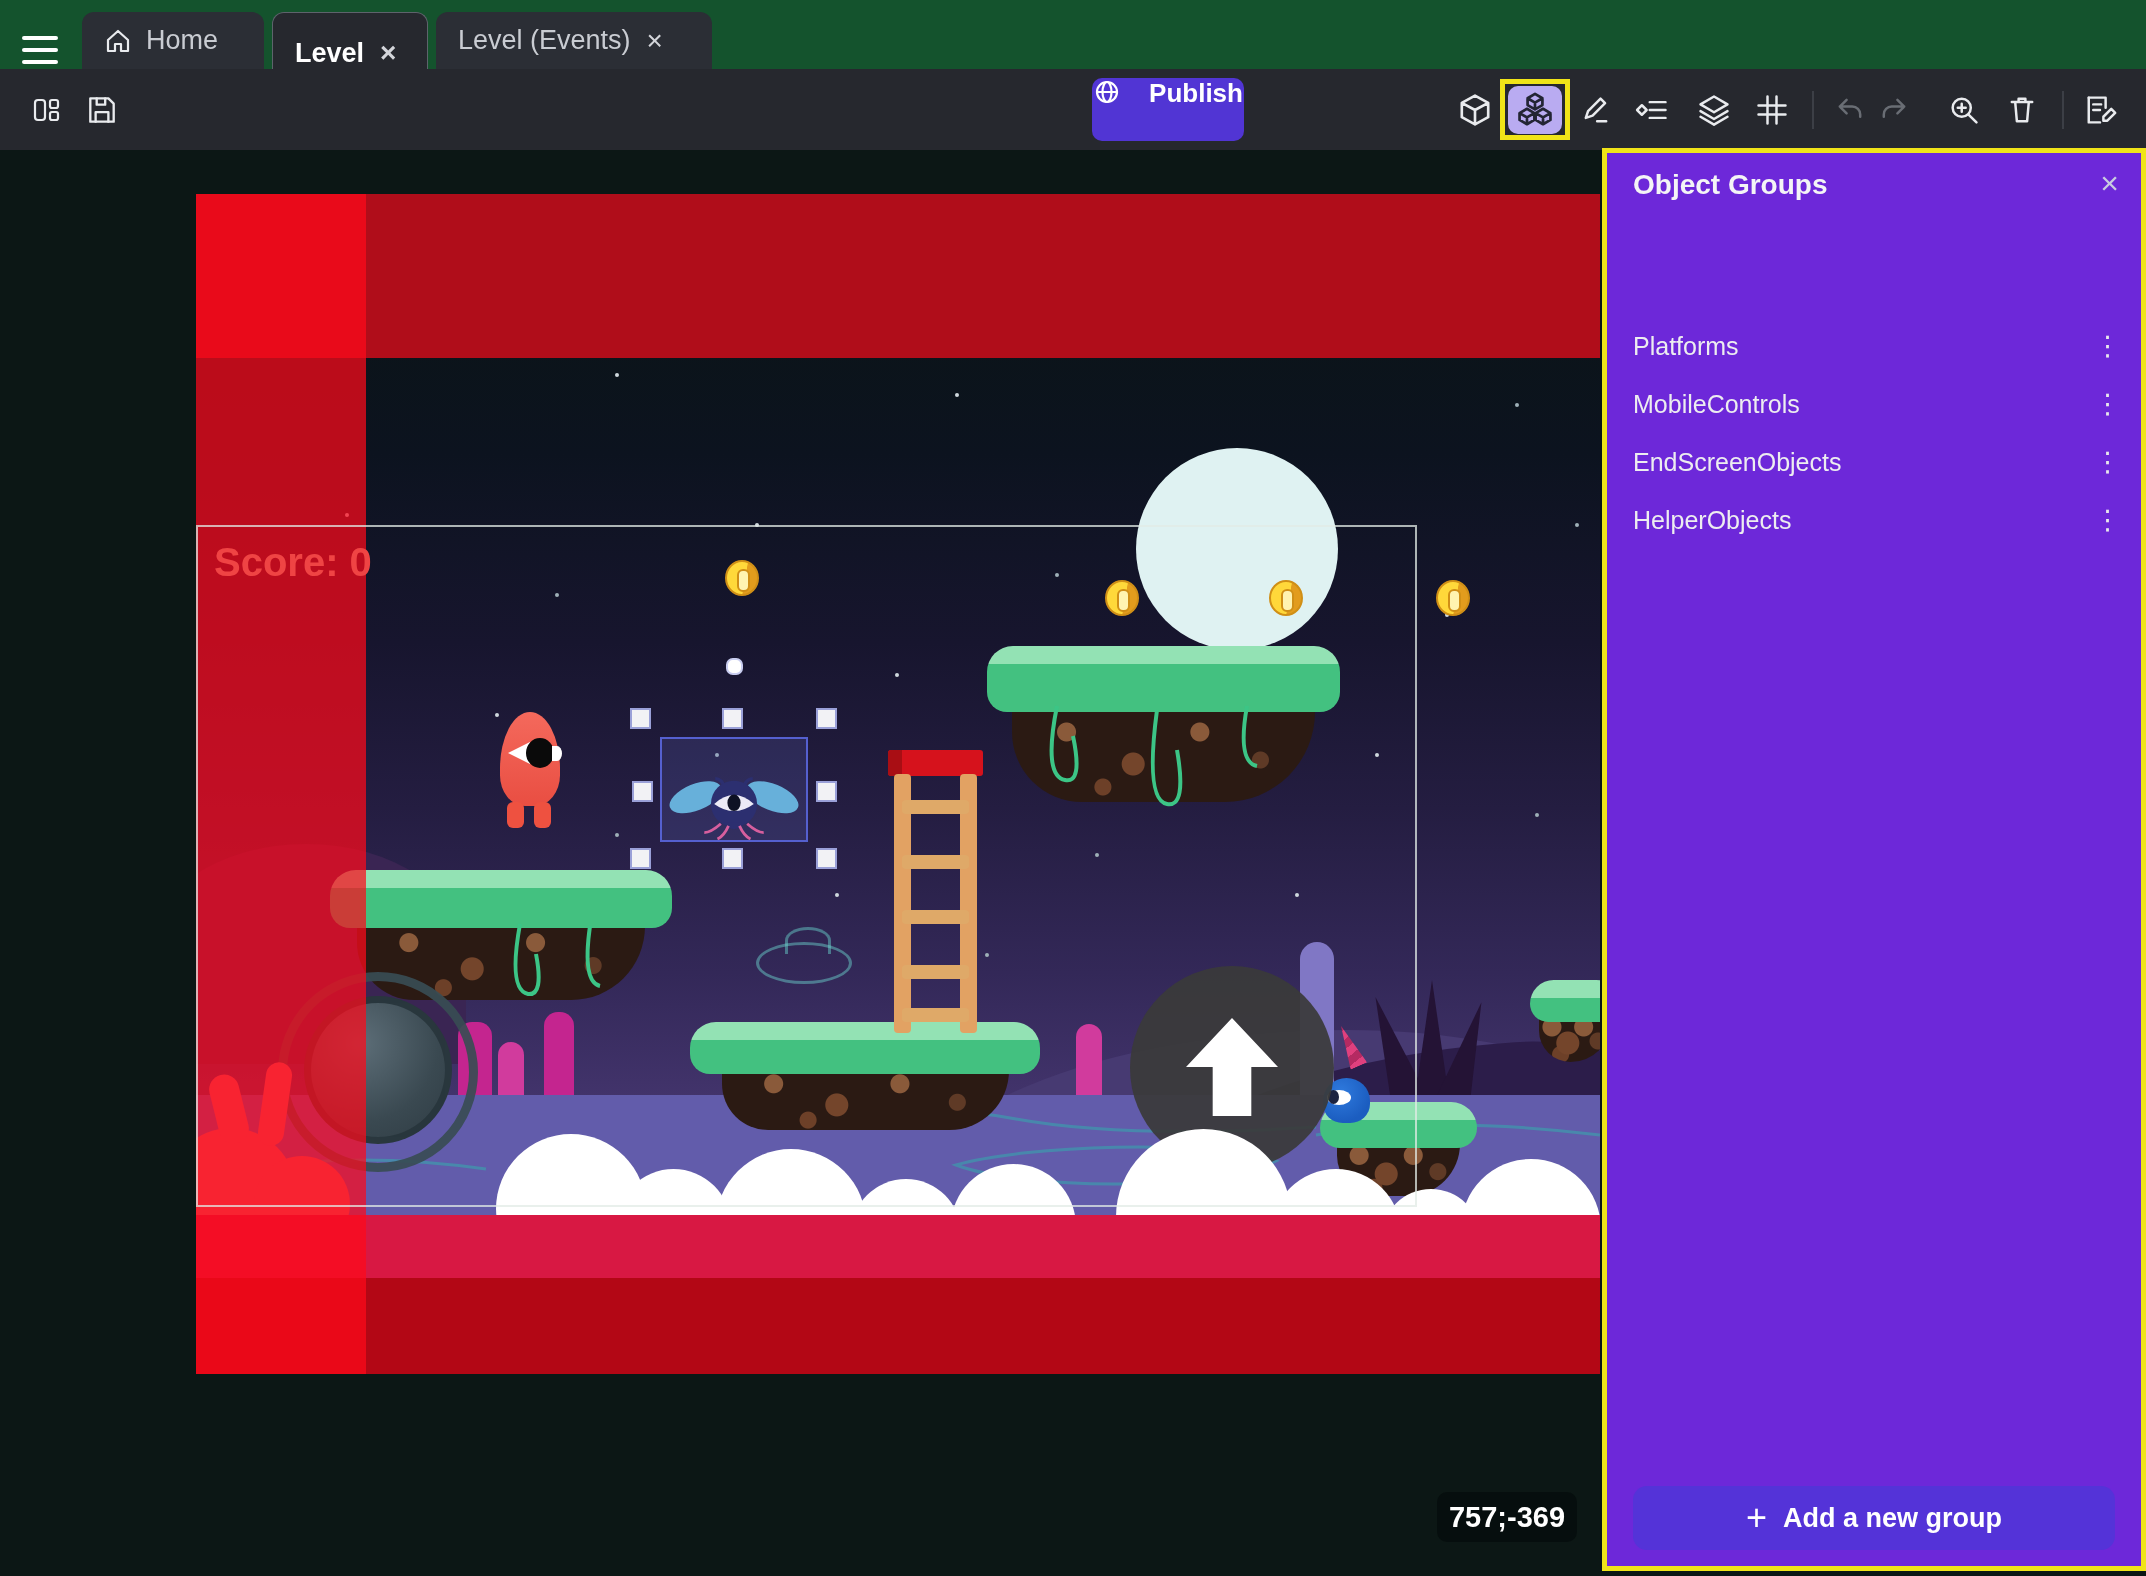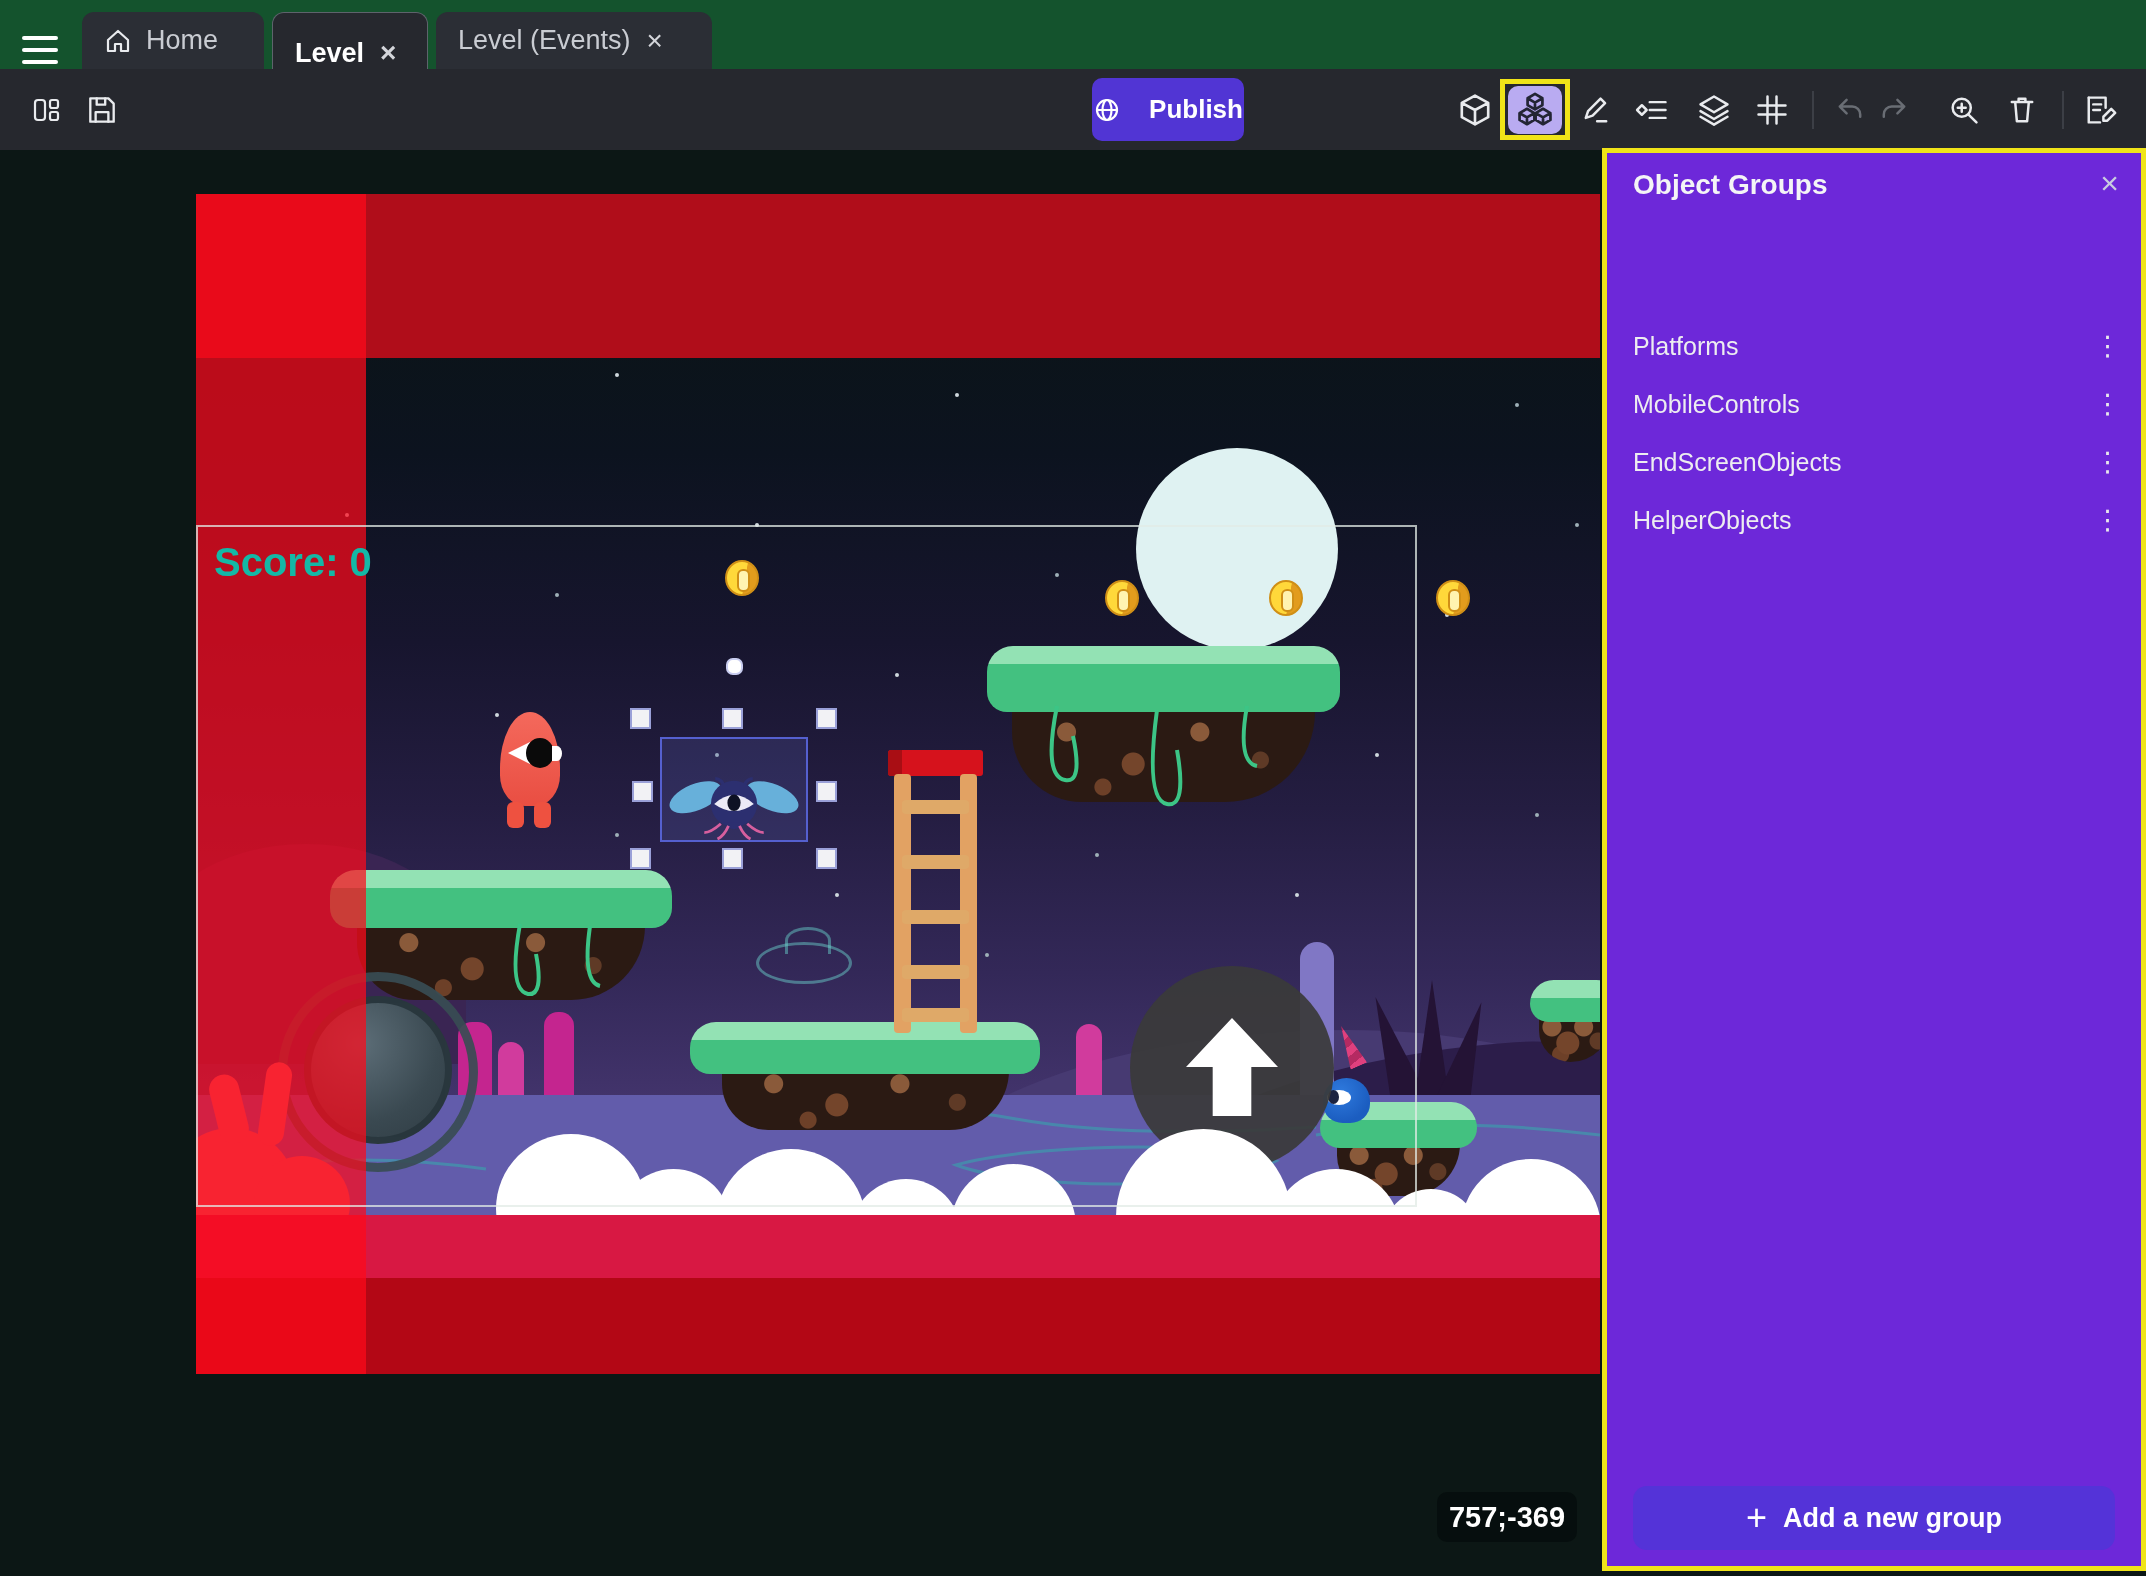--- a/index.html
+++ b/index.html
@@ -28,21 +28,21 @@
   .home-ico{width:28px;height:28px;}
 
   
   .toolbar{position:absolute;left:0;top:69px;width:2146px;height:81px;background:#26282e;}
   .tbtn{position:absolute;top:0;height:81px;display:flex;align-items:center;justify-content:center;width:52px;cursor:pointer;}
   .sep{position:absolute;top:22px;width:2px;height:38px;background:#3c3f46;}
   .preview{position:absolute;left:846px;top:10px;width:229px;height:62px;border:2px solid #7b7e85;border-radius:10px;display:flex;align-items:center;color:#f0f1f3;cursor:pointer;}
   .preview .lbl{font-size:26px;font-weight:bold;margin-left:14px;}
   .preview .split{width:2px;height:100%;background:#7b7e85;margin-left:22px;}
   .preview .caretbox{flex:1;display:flex;align-items:center;justify-content:center;}
-  .publish{position:absolute;left:1092px;top:9px;width:152px;height:63px;border-radius:10px;background:var(--c-accent,#5135d4);display:flex;align-items:center;justify-content:center;gap:28px;color:#fff;font-size:26px;font-weight:bold;cursor:pointer;}
+  .publish{position:absolute;left:1092px;top:9px;width:152px;height:63px;border-radius:10px;background:var(--c-accent,#5135d4);display:flex;justify-content:center;gap:28px;color:#fff;font-size:26px;font-weight:bold;cursor:pointer;}
   .groups-sel{position:absolute;left:1500px;top:10px;width:70px;height:61px;border:5px solid var(--c-highlight,#f0e418);display:flex;align-items:center;justify-content:center;}
   .groups-sel .pill{width:54px;height:48px;background:#b9abf1;border-radius:10px;display:flex;align-items:center;justify-content:center;}
   svg.ico{stroke:#e9ebee;fill:none;stroke-width:2.2;stroke-linecap:round;stroke-linejoin:round;}
   svg.ico.dark{stroke:#232534;}
   svg.ico.gray{stroke:#696d74;}
 
   
   .canvas{position:absolute;left:0;top:150px;width:2146px;height:1426px;background:#0c1715;}
   .scene{position:absolute;left:196px;top:44px;width:1404px;height:1180px;overflow:hidden;}
   .sky{position:absolute;inset:0;background:linear-gradient(180deg,#0a1513 0%,#0c131f 22%,#17152e 38%,#241d41 52%,#332858 66%,#44356e 78%,#53447c 88%,#55487f 94%);}
@@ -82,21 +82,21 @@
   .ladder .rail{position:absolute;top:24px;bottom:0;width:17px;background:#e2a263;border-radius:4px;}
   .ladder .rung{position:absolute;left:14px;width:67px;height:14px;background:#dfa968;border-radius:4px;}
   .cloud{position:absolute;background:#fff;border-radius:50%;}
   .salmon{position:absolute;background:#e4646e;border-radius:50%;}
   .band{position:absolute;left:0;width:1404px;}
   .band.pink{top:1021px;height:63px;background:var(--c-band-pink,#d81843);}
   .band.darkred{top:1084px;height:96px;background:var(--c-band-dark,#b30715);}
   .band.top{top:0;height:164px;background:var(--c-red-top,#b00d1a);}
   .strip{position:absolute;left:0;top:0;width:170px;height:1180px;background:rgba(255,10,26,.72);}
   .camera{position:absolute;left:0px;top:331px;width:1221px;height:682px;border:2px solid rgba(225,235,230,.75);}
-  .score{position:absolute;left:18px;top:346px;color:#14b8a6;font-size:40px;font-weight:bold;}
+  .score{position:absolute;left:18px;top:346px;color:#ef4444;font-size:40px;font-weight:bold;}
   .joy-outer{position:absolute;left:82px;top:778px;width:200px;height:200px;border-radius:50%;border:9px solid rgba(56,76,84,.92);}
   .joy-inner{position:absolute;left:108px;top:802px;width:148px;height:148px;border-radius:50%;border:7px solid rgba(40,54,60,.95);background:radial-gradient(circle at 36% 30%,#5d6e78,#3a4951 62%,#2f3c44);}
   .btn-up{position:absolute;left:934px;top:772px;width:204px;height:204px;border-radius:50%;background:rgba(58,58,58,.93);}
   .btn-up .arrow{position:absolute;left:56px;top:52px;width:92px;height:98px;background:#fff;clip-path:polygon(50% 0,100% 50%,71% 50%,71% 100%,29% 100%,29% 50%,0 50%);}
   .player{position:absolute;left:304px;top:518px;width:60px;height:116px;}
   .player .body{position:absolute;left:0;top:0;width:60px;height:94px;background:linear-gradient(#f4695c,#e94e42);border-radius:55% 55% 46% 46%/66% 66% 36% 36%;}
   .player .pupil{position:absolute;left:26px;top:26px;width:28px;height:30px;background:#0a0a0a;border-radius:50%;}
   .player .sclera{position:absolute;left:8px;top:30px;width:22px;height:22px;background:#fff;clip-path:polygon(100% 0,100% 100%,0 50%);}
   .player .tip{position:absolute;left:52px;top:34px;width:10px;height:15px;background:#fff;border-radius:0 60% 60% 0;}
   .player .leg{position:absolute;top:90px;width:17px;height:26px;background:#ee5140;border-radius:6px;}

